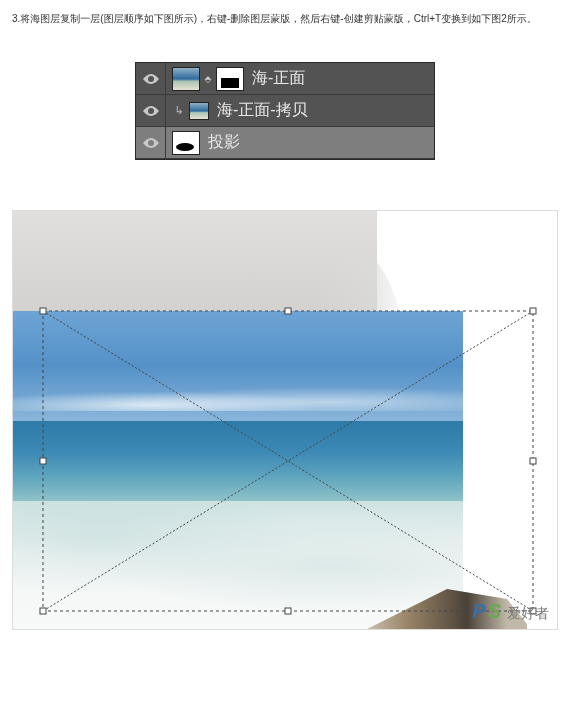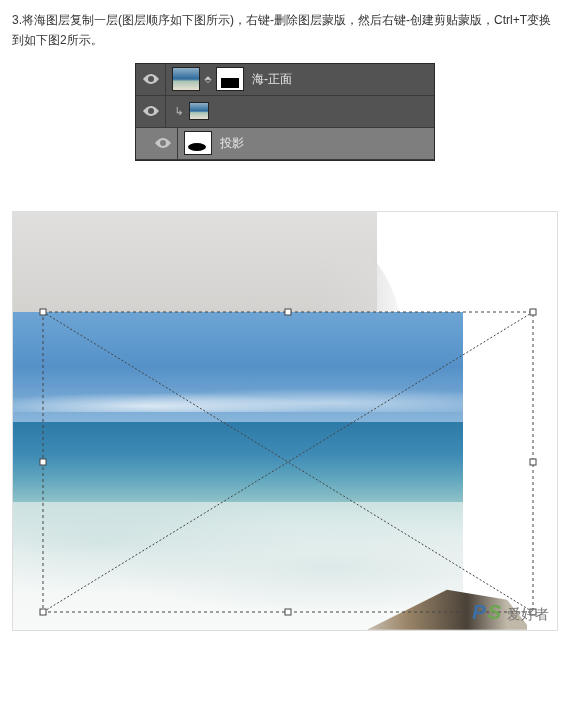--- a/index.html
+++ b/index.html
@@ -3,43 +3,42 @@
   <meta charset="utf-8">
   <style>
     * { margin: 0; padding: 0; box-sizing: border-box; }
     body {
       width: 570px;
       font-family: "Microsoft YaHei", sans-serif;
       background: #ffffff;
       padding: 10px 12px;
     }
     .instruction {
-      font-size: 12px;
+      font-size: 10px;
       color: #333;
       line-height: 1.7;
-      margin-bottom: 12px;
+      margin-bottom: 35px;
     }
     
     
     .layers-panel {
       width: 300px;
       margin: 0 auto 50px auto;
       background: #535353;
       border: 1px solid #2a2a2a;
     }
     .layer-row {
       display: flex;
       align-items: center;
       height: 32px;
       border-bottom: 1px solid #3a3a3a;
       background: #535353;
     }
     .layer-row.selected {
       background: #7e7e7e;
-      padding-left: 12px;
     }
     .eye-cell {
       width: 30px;
       height: 100%;
       display: flex;
       align-items: center;
       justify-content: center;
       border-right: 1px solid #3a3a3a;
     }
     .eye-icon svg {
@@ -122,21 +121,21 @@
     .clip-arrow {
       width: 14px;
       display: flex;
       align-items: center;
       justify-content: center;
       color: #bbb;
       font-size: 11px;
     }
     .layer-name {
       color: #e8e8e8;
-      font-size: 12px;
+      font-size: 16px;
       padding-left: 8px;
       flex: 1;
       white-space: nowrap;
     }
     
     
     .canvas-wrap {
       width: 546px;
       height: 420px;
       margin: 0 auto;
@@ -280,20 +279,21 @@
       <span class="eye-icon">
         <svg viewBox="0 0 16 10">
             <path d="M8 0C4 0 1 4 0 5c1 1 4 5 8 5s7-4 8-5c-1-1-4-5-8-5zm0 8a3 3 0 110-6 3 3 0 010 6z"></path>
           </svg>
       </span>
     </div>
     <div class="thumbs">
       <span class="clip-arrow">↳</span>
       <div class="thumb sea sea-small"></div>
     </div>
+    <span class="layer-name">海-正面-拷贝</span>
   </div>
 
 
   <div class="layer-row selected">
     <div class="eye-cell">
       <span class="eye-icon">
         <svg viewBox="0 0 16 10">
             <path d="M8 0C4 0 1 4 0 5c1 1 4 5 8 5s7-4 8-5c-1-1-4-5-8-5zm0 8a3 3 0 110-6 3 3 0 010 6z"></path>
           </svg>
       </span>

